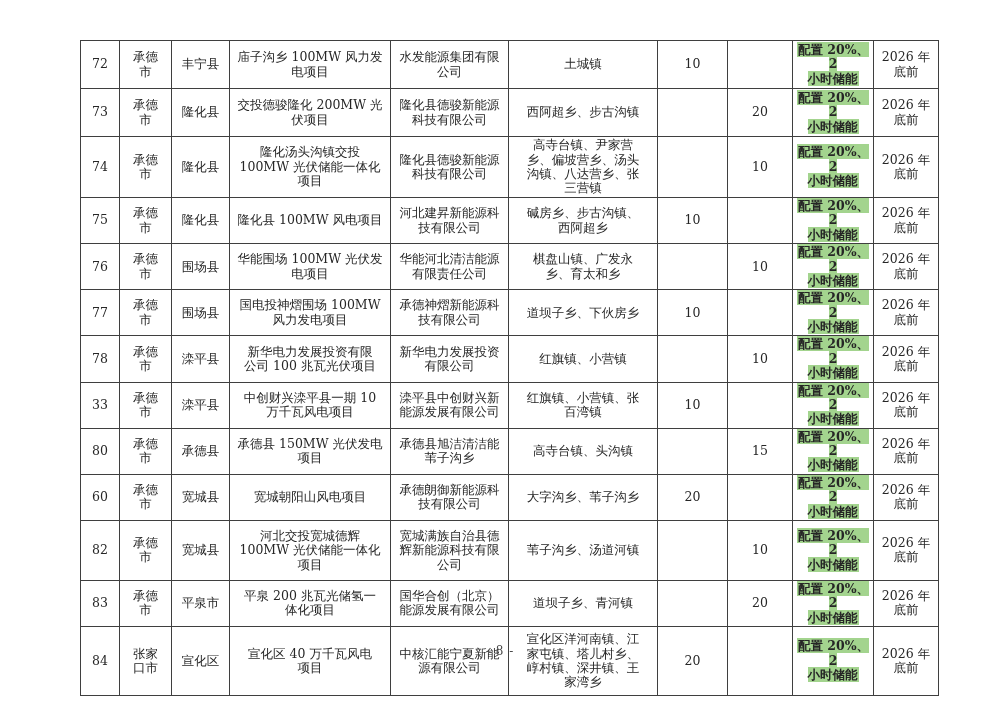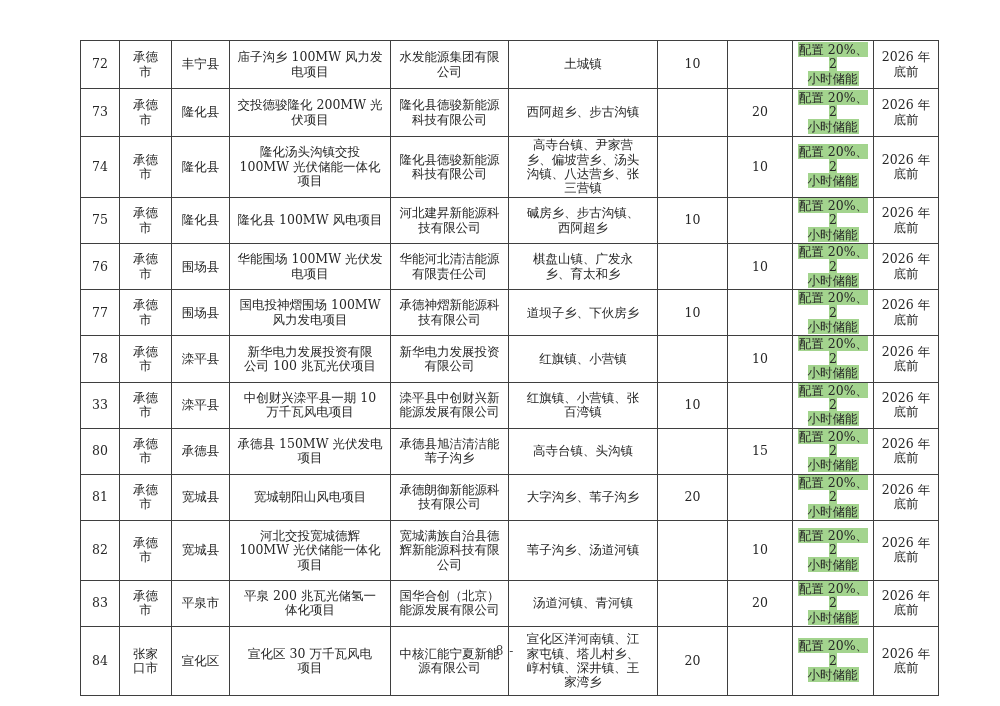--- a/index.html
+++ b/index.html
@@ -23,20 +23,21 @@
     font-size:12.5px;
     line-height:1.15;
     padding:1px 3px;
     white-space:pre-line;
     overflow:hidden;
   }
   td.num{font-size:13px;}
   .hl{
     background:var(--hl,#a3d48e);
     padding:0 1px;
+    font-weight:bold;
   }
   .footer{
     position:absolute;left:0;right:0;top:644px;
     text-align:center;
     font-size:12px;
     color:#4a4a4a;
     letter-spacing:1px;
     font-family:"DejaVu Serif","Liberation Serif",serif;
   }
 </style>
@@ -211,21 +212,21 @@
 苇子沟乡</td>
           <td>高寺台镇、头沟镇</td>
           <td class="num"></td>
           <td class="num">15</td>
           <td><span class="hl">配置 20%、2
 小时储能</span></td>
           <td>2026 年
 底前</td>
         </tr>
         <tr style="height: 34px;">
-          <td class="num">81</td>
+          <td class="num">60</td>
           <td>承德
 市</td>
           <td>宽城县</td>
           <td>宽城朝阳山风电项目</td>
           <td>承德朗御新能源科
 技有限公司</td>
           <td>大字沟乡、苇子沟乡</td>
           <td class="num">20</td>
           <td class="num"></td>
           <td><span class="hl">配置 20%、2
@@ -254,34 +255,34 @@
         </tr>
         <tr style="height: 38px;">
           <td class="num">83</td>
           <td>承德
 市</td>
           <td>平泉市</td>
           <td>平泉 200 兆瓦光储氢一
 体化项目</td>
           <td>国华合创（北京）
 能源发展有限公司</td>
-          <td>汤道河镇、青河镇</td>
+          <td>道坝子乡、青河镇</td>
           <td class="num"></td>
           <td class="num">20</td>
           <td><span class="hl">配置 20%、2
 小时储能</span></td>
           <td>2026 年
 底前</td>
         </tr>
         <tr style="height: 69px;">
           <td class="num">84</td>
           <td>张家
 口市</td>
           <td>宣化区</td>
-          <td>宣化区 30 万千瓦风电
+          <td>宣化区 40 万千瓦风电
 项目</td>
           <td>中核汇能宁夏新能
 源有限公司</td>
           <td>宣化区洋河南镇、江
 家屯镇、塔儿村乡、
 崞村镇、深井镇、王
 家湾乡</td>
           <td class="num">20</td>
           <td class="num"></td>
           <td><span class="hl">配置 20%、2

